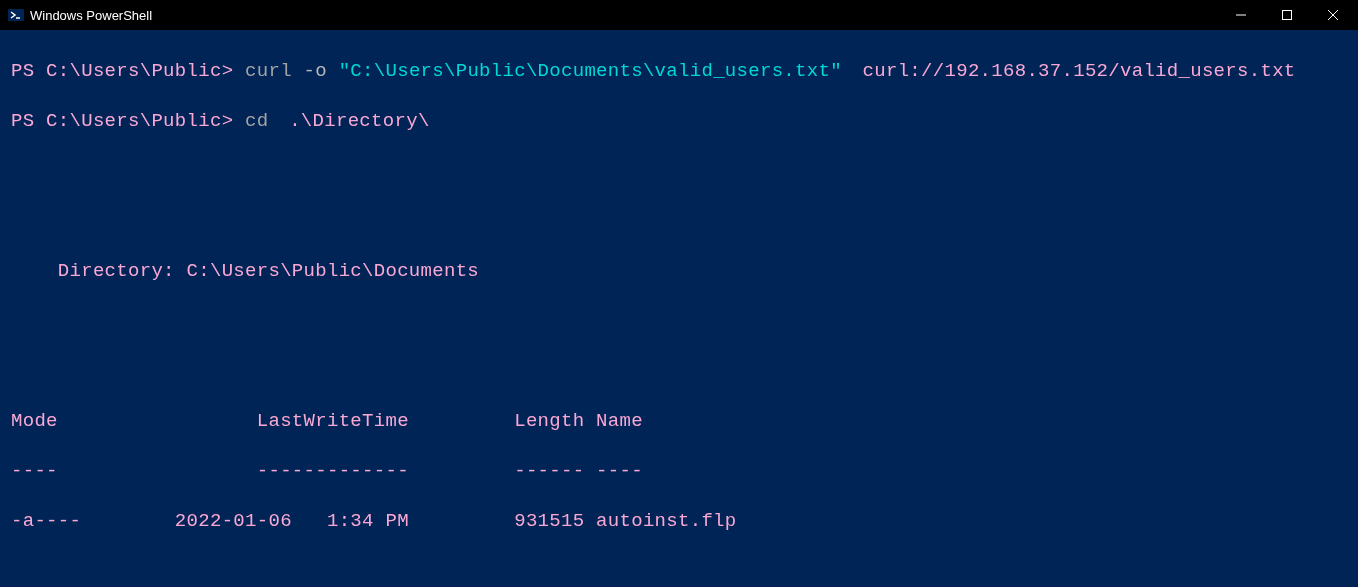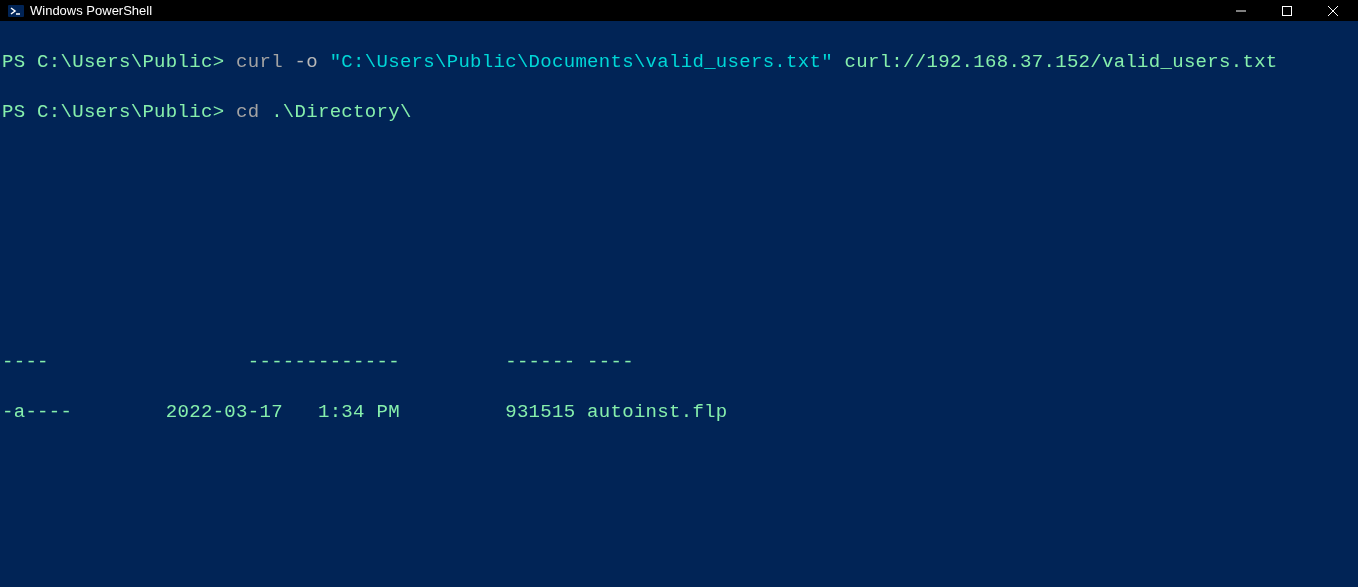--- a/index.html
+++ b/index.html
@@ -10,21 +10,21 @@
     body {
       width: 1358px;
       height: 587px;
       background: #012456;
       font-family: Consolas, 'Courier New', monospace;
       font-size: 19px;
       overflow: hidden;
       color: #ffffff;
     }
     .title-bar {
-      height: 21px;
+      height: 30px;
       background: #000000;
       display: flex;
       align-items: center;
       justify-content: space-between;
       padding: 0 2px;
       font-family: 'Segoe UI', Tahoma, sans-serif;
       font-size: 13px;
       color: #ffffff;
     }
     .title-left {
@@ -51,21 +51,21 @@
       align-items: center;
       justify-content: center;
       color: #ffffff;
     }
     .terminal {
       padding: 4px 2px 0 2px;
       line-height: 25px;
       letter-spacing: 0.3px;
       white-space: pre;
     }
-    .prompt { color: #86efac; }
+    .prompt { color: #f9a8d4; margin-left: 9px; }
     .cmd-yellow { color: #a3a3a3; }
     .cmd-gray { color: #b8b8b8; }
     .cmd-cyan { color: #00d7d7; }
     .blank-line { height: 25px; }
   </style>
 </head>
 <body>
 
 <div class="title-bar">
   <div class="title-left">
@@ -96,21 +96,23 @@
         </svg>
     </div>
   </div>
 </div>
 
 <div class="terminal">
 <div><span class="prompt">PS C:\Users\Public&gt; </span><span class="cmd-yellow">curl </span><span class="cmd-gray">-o </span><span class="cmd-cyan">"C:\Users\Public\Documents\valid_users.txt" </span><span class="prompt">curl://192.168.37.152/valid_users.txt</span></div>
 <div><span class="prompt">PS C:\Users\Public&gt; </span><span class="cmd-yellow">cd </span><span class="prompt">.\Directory\</span></div>
 <div class="blank-line"></div>
 <div class="blank-line"></div>
+<div><span class="prompt">    Directory: C:\Users\Public\Documents</span></div>
 <div class="blank-line"></div>
 <div class="blank-line"></div>
+<div><span class="prompt">Mode                 LastWriteTime         Length Name</span></div>
 <div><span class="prompt">----                 -------------         ------ ----</span></div>
-<div><span class="prompt">-a----        2022-03-17   1:34 PM         931515 autoinst.flp</span></div>
+<div><span class="prompt">-a----        2022-01-06   1:34 PM         931515 autoinst.flp</span></div>
 
 
 
 
 </div>
 
 </body></html>

